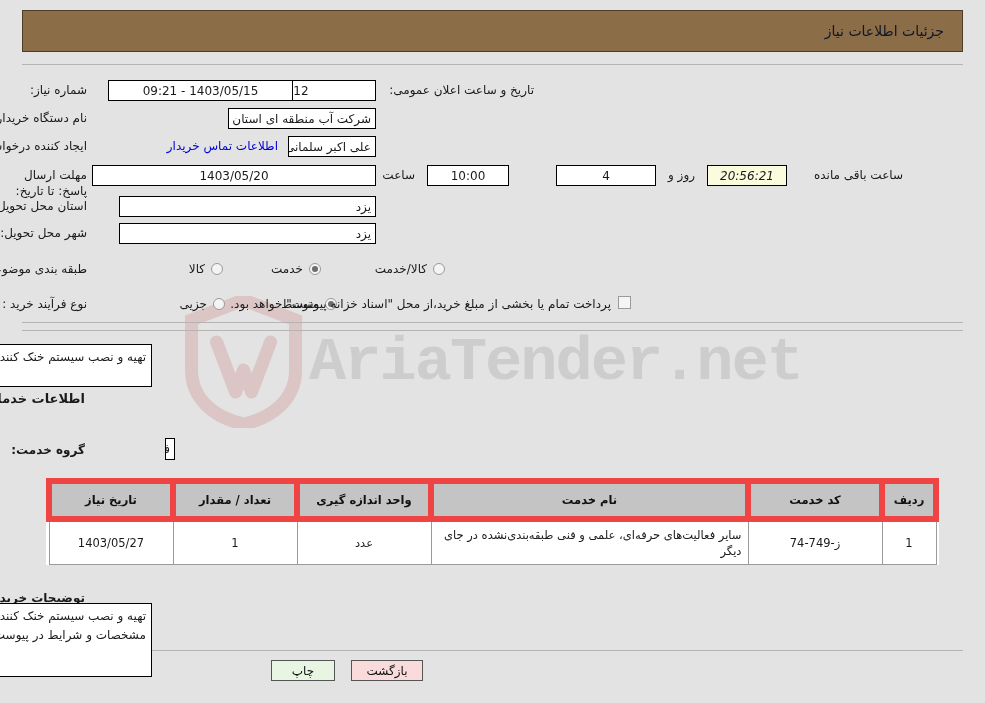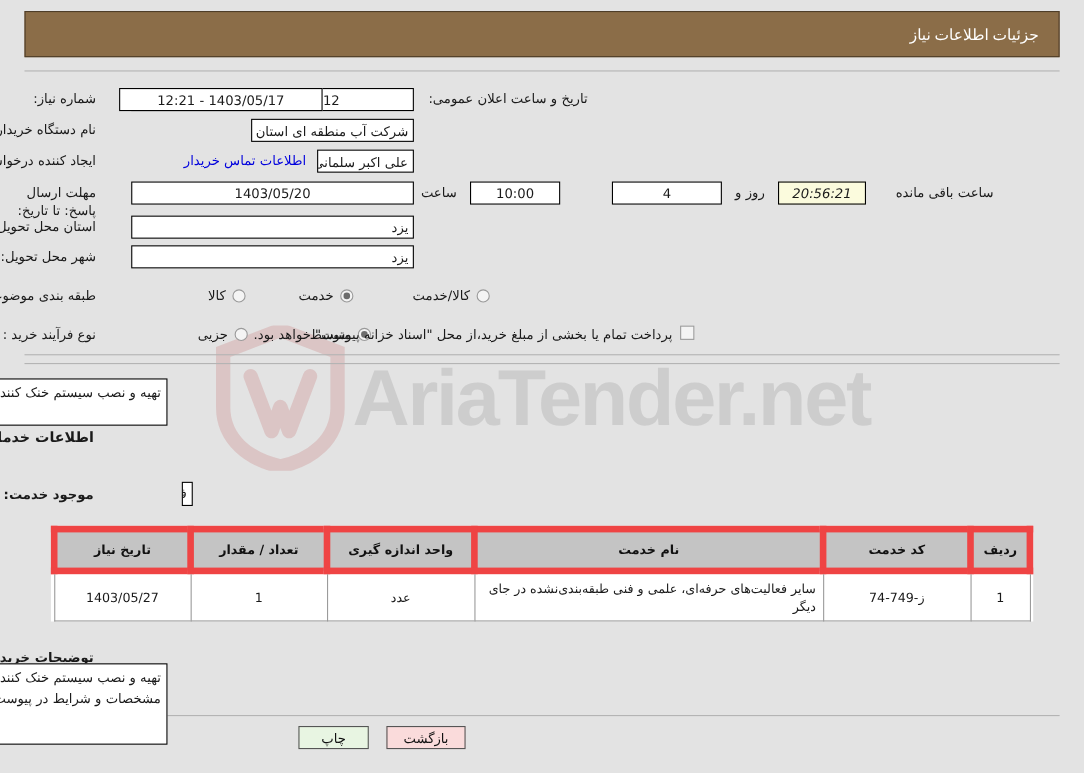--- a/index.html
+++ b/index.html
@@ -32,22 +32,22 @@
     position: absolute;
     left: 50%;
     top: 296px;
     transform: translateX(-50%);
     display: flex;
     align-items: center;
     gap: 6px;
     white-space: nowrap;
   }
   #watermark .wm-text {
-    font-family: Liberation Sans, sans-serif;
-    font-size: 72px;
+    font-family: Liberation Mono, monospace;
+    font-size: 62px;
     font-weight: bold;
     color: rgba(120,120,120,0.20);
     letter-spacing: -2px;
     direction: ltr;
   }
   #watermark .wm-shield {
     width: 120px; height: 132px;
     position: relative;
   }
   #watermark .wm-shield svg { display:block; }
@@ -60,23 +60,22 @@
     height: 42px;
     background: #8b6d48;
     border: 1px solid #4e3d28;
     box-sizing: border-box;
     z-index: 10;
   }
   #header-bar .title {
     position: absolute;
     right: 18px;
     top: 12px;
-    color: #ffffff;
+    color: #0f172a;
     font-size: 14px;
-    font-family: Liberation Serif, serif;
   }
 
   
   .panel {
     position: absolute;
     left: 22px;
     width: 941px;
     box-sizing: border-box;
     border-top: 1px solid #b4b4b4;
     border-bottom: 1px solid #b4b4b4;
@@ -244,31 +243,31 @@
 <div id="header-bar">
   <span class="title">جزئیات اطلاعات نیاز</span>
 </div>
 
 <div class="panel" id="panel-top"></div>
 
 <span class="abs lbl" style="right:898px; top:83px;">شماره نیاز:</span>
 <div class="abs box ctr" style="right:609px; top:80px; width:257px;">1103001074000112</div>
 
 <span class="abs lbl" style="right:451px; top:83px;">تاریخ و ساعت اعلان عمومی:</span>
-<div class="abs box ctr" style="right:692px; top:80px; width:185px; left:103px;">1403/05/17 - 12:21</div>
+<div class="abs box ctr" style="right:692px; top:80px; width:185px; left:103px;">1403/05/15 - 09:21</div>
 
 <span class="abs lbl" style="right:898px; top:111px;">نام دستگاه خریدار:</span>
 <div class="abs box rgt" style="right:609px; top:108px; left:228px;">شرکت آب منطقه ای استان یزد</div>
 
 <span class="abs lbl" style="right:898px; top:139px;">ایجاد کننده درخواست:</span>
 <div class="abs box rgt" style="right:609px; top:136px; left:288px;">علی اکبر سلمانی زارچ کارشناس قراردادها شرکت آب منطقه ای استان یزد</div>
 <a class="abs link" style="right:707px; top:139px; left:null;">اطلاعات تماس خریدار</a>
 
 <span class="abs lbl" style="right:898px; top:167px; width:90px; white-space:normal; line-height:16px;">مهلت ارسال پاسخ: تا تاریخ:</span>
-<div class="abs box ctr" style="right:609px; top:165px; width:257px;">1403/05/20</div>
+<div class="abs box ctr" style="right:609px; top:165px; width:284px;">1403/05/20</div>
 <span class="abs lbl" style="right:570px; top:168px;">ساعت</span>
 <div class="abs box ctr" style="right:476px; top:165px; width:82px;">10:00</div>
 <div class="abs box ctr" style="right:329px; top:165px; width:100px;">4</div>
 <span class="abs lbl" style="right:290px; top:168px;">روز و</span>
 <div class="abs box ctr highlight" style="right:198px; top:165px; width:80px;">20:56:21</div>
 <span class="abs lbl" style="right:82px; top:168px;">ساعت باقی مانده</span>
 
 <span class="abs lbl" style="right:898px; top:199px;">استان محل تحویل:</span>
 <div class="abs box rgt" style="right:609px; top:196px; width:257px;">یزد</div>
 
@@ -306,21 +305,21 @@
 <div class="panel" id="panel-bottom"></div>
 
 <span class="abs lbl lbl-b" style="right:900px; top:358px;">شرح کلی نیاز:</span>
 <div class="abs ta" style="right:833px; top:344px; left:112px; height:43px;">
   <span>تهیه و نصب سیستم خنک کننده صنعتی</span>
   
 </div>
 
 <span class="abs sec-head" style="right:900px; top:391px;">اطلاعات خدمات مورد نیاز</span>
 
-<span class="abs lbl lbl-b" style="right:900px; top:443px;">موجود خدمت:</span>
+<span class="abs lbl lbl-b" style="right:900px; top:443px;">گروه خدمت:</span>
 <div class="abs box rgt" style="right:810px; top:438px; left:176px; height:22px;">فعالیت‌های حرفه‌ای، علمی و فنی</div>
 
 <table id="items-table">
   <thead>
     <tr>
       <th style="width:40px;">ردیف</th>
       <th style="width:120px;">کد خدمت</th>
       <th>نام خدمت</th>
       <th style="width:120px;">واحد اندازه گیری</th>
       <th style="width:110px;">تعداد / مقدار</th>

